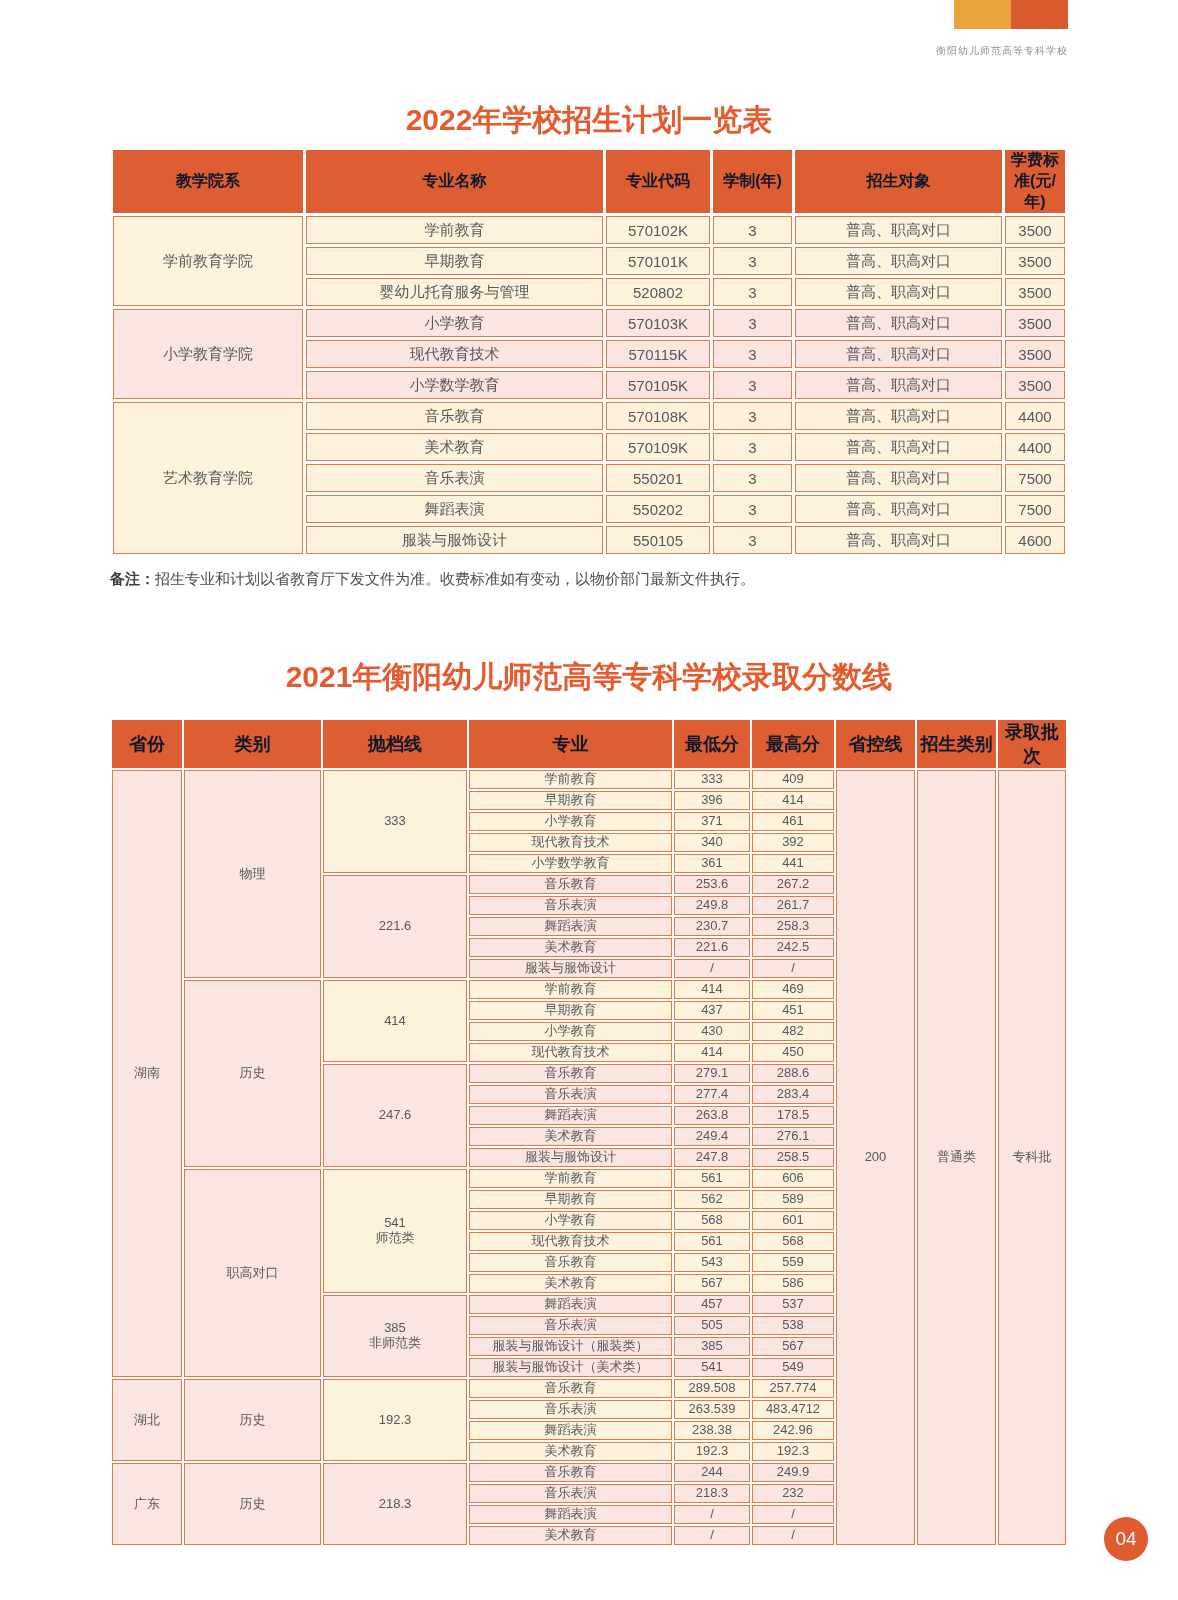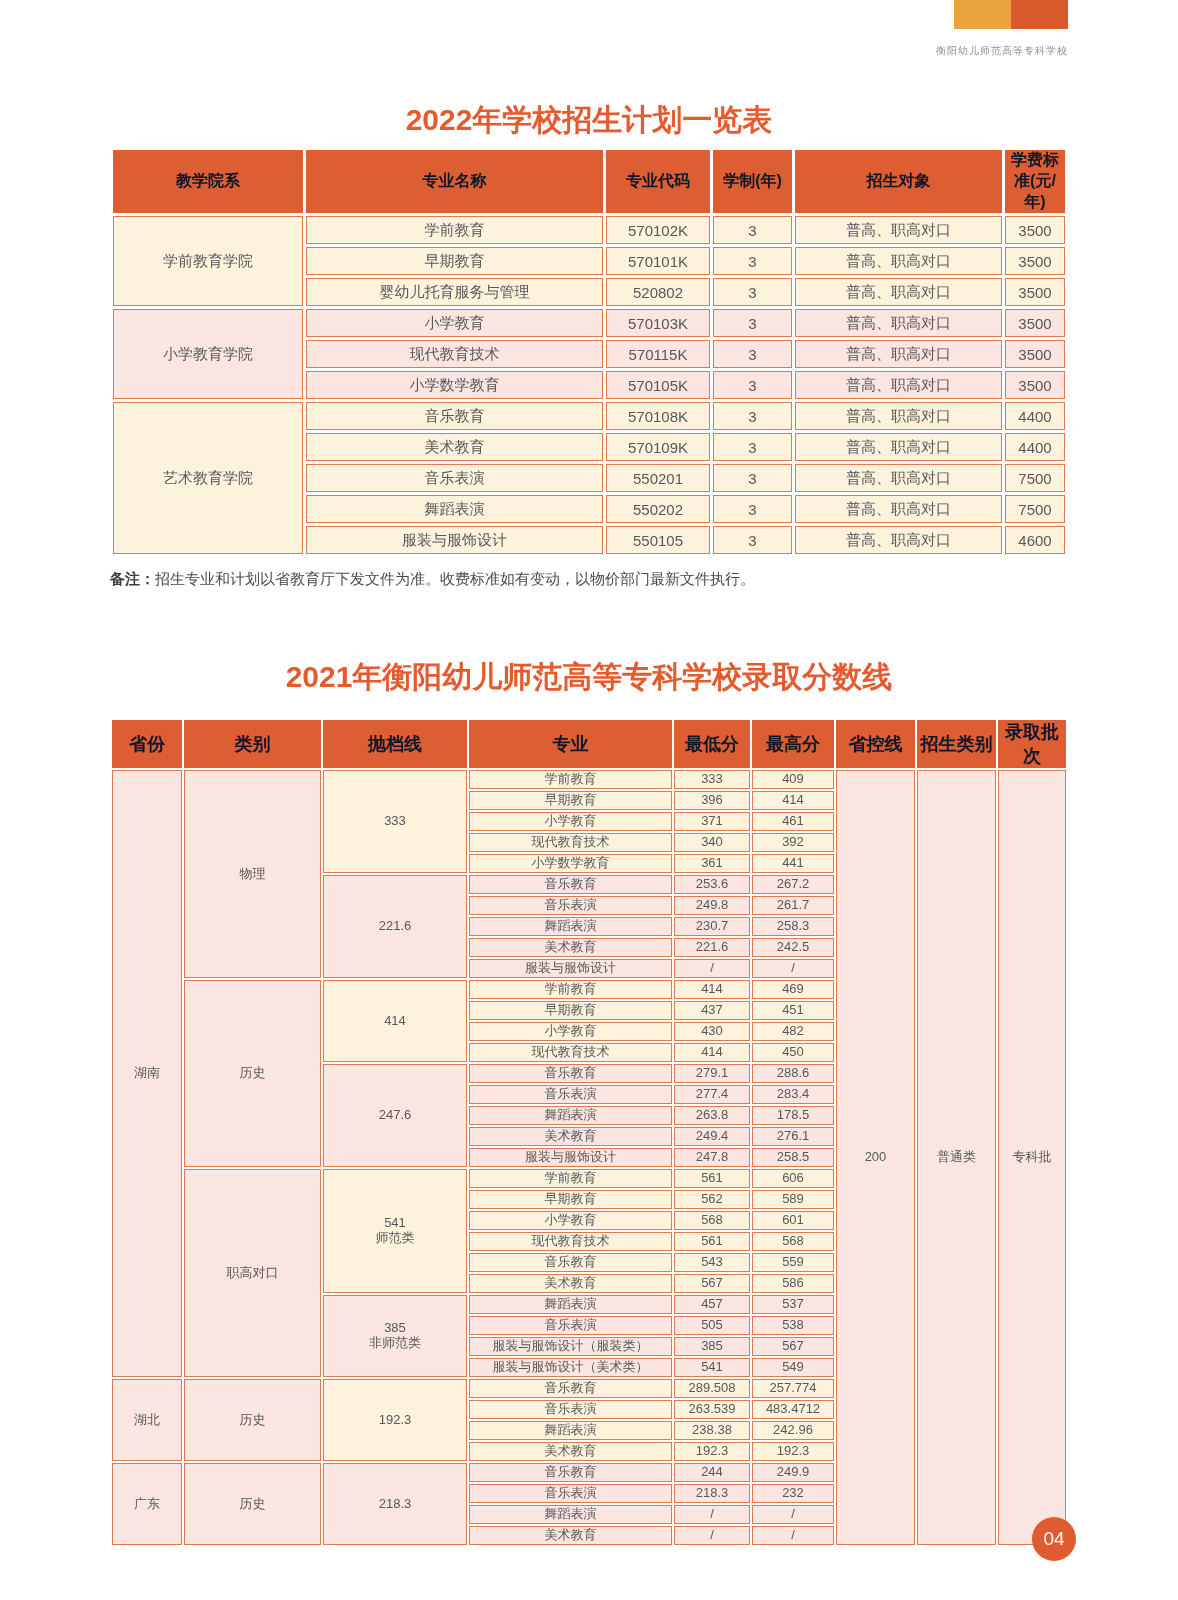--- a/index.html
+++ b/index.html
@@ -43,21 +43,21 @@
   #table2 th:nth-child(4){width:203px}
   #table2 th:nth-child(5){width:76px}
   #table2 th:nth-child(6){width:82px}
   #table2 th:nth-child(7){width:79px}
   #table2 th:nth-child(8){width:79px}
   
   .remark{margin-top:13px;font-size:15px;color:#4a4a4c;}
   .remark .lbl{font-weight:bold;color:#3f3f41;}
   
   .badge{
-    position:absolute;left:1032px;top:1517px;width:44px;height:44px;border-radius:50%;
+    position:absolute;left:1104px;top:1517px;width:44px;height:44px;border-radius:50%;
     background:#de5c30;color:#fff;display:flex;align-items:center;justify-content:center;
     font-size:19px;
   }
 </style>
 </head>
 <body>
 
 <div class="brand">
   <div class="sq" id="sq-yellow" style="background: rgb(233, 164, 62);"></div>
   <div class="sq" id="sq-red" style="background: rgb(217, 90, 45);"></div>

